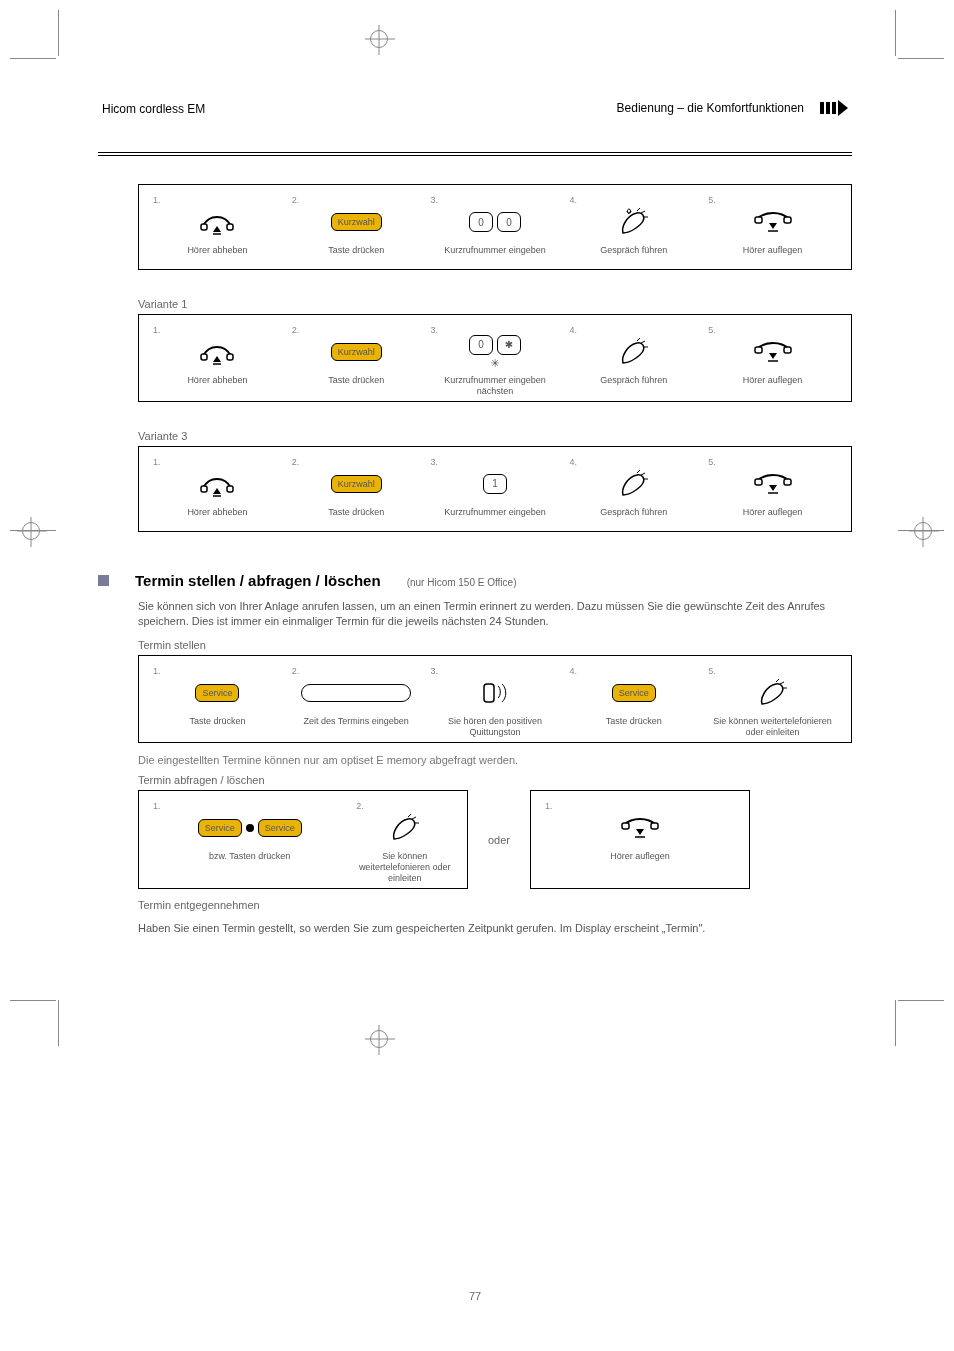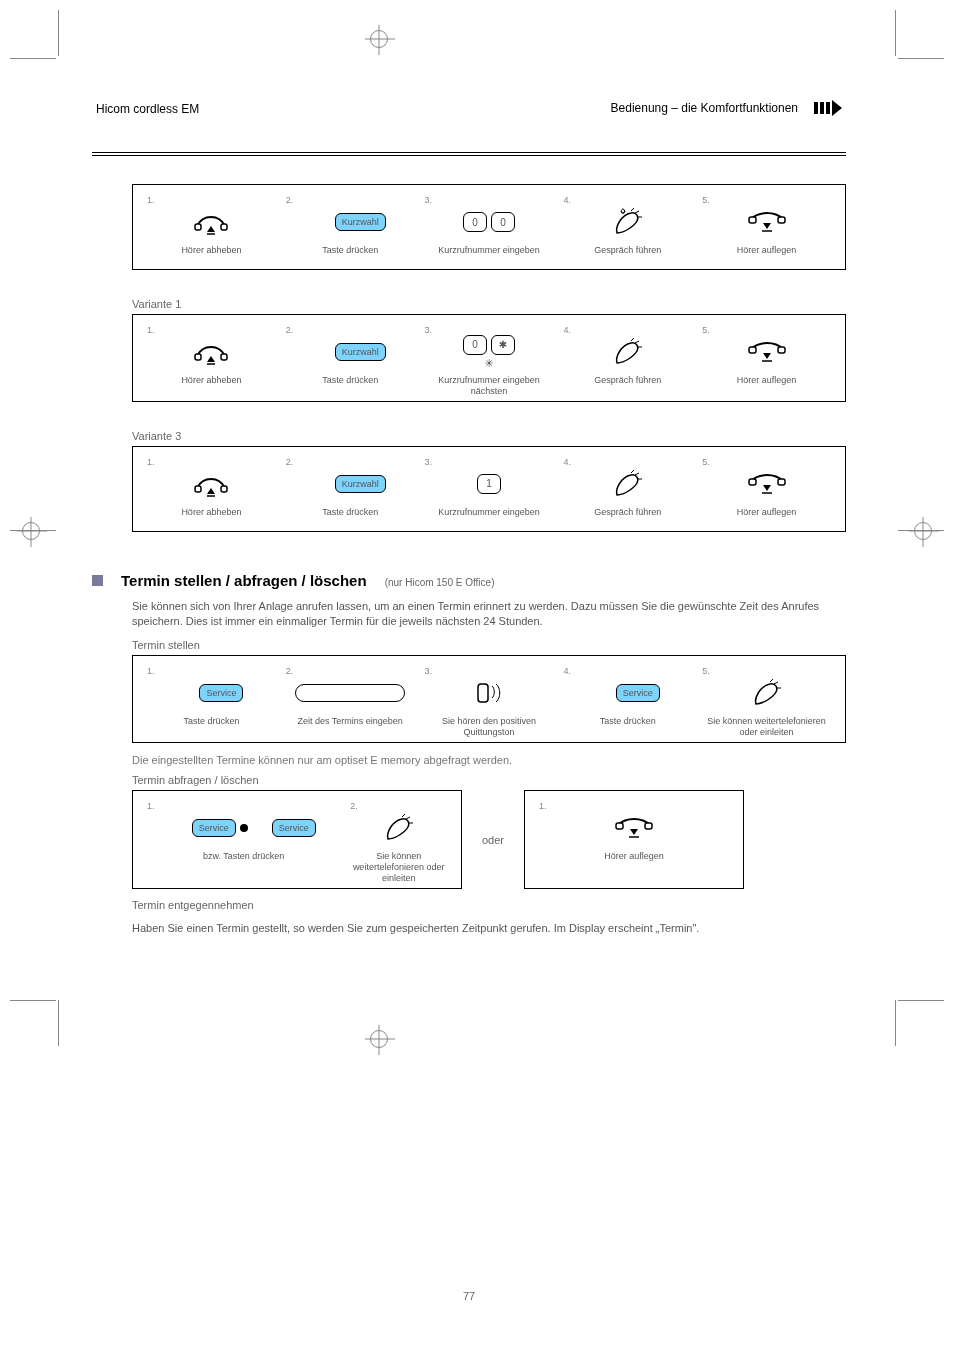--- a/index.html
+++ b/index.html
@@ -6,21 +6,21 @@
   body {
     width: 954px;
     height: 1351px;
     background: #fff;
     font-family: Arial, Helvetica, sans-serif;
     color: #000;
     position: relative;
   }
   .page {
     position: absolute;
-    left: 92px;
+    left: 98px;
     top: 100px;
     width: 754px;
   }
   .header-line {
     border-top: 4px double #000;
     margin-top: 30px;
   }
   .header-row {
     display: flex;
     justify-content: space-between;
@@ -72,21 +72,21 @@
     display: flex;
     align-items: center;
     justify-content: center;
     gap: 4px;
   }
   .step .caption { margin-top: 6px; text-align: center; line-height: 1.2; min-height: 20px;}
   .step-num { font-size: 9px; color:#888; align-self:flex-start; margin-right:2px;}
   .section-header {
     display: flex;
     align-items: baseline;
-    gap: 18px;
+    gap: 26px;
     margin-top: 40px;
   }
   .section-header .sq {
     width: 11px; height: 11px; background: #7a7a9a;
   }
   .section-header .title { font-size: 15px; font-weight: bold; }
   .section-header .code { font-size: 10px; color:#666; }
   .bodytext {
     font-size: 11px;
     color: #555;
@@ -113,21 +113,21 @@
     content:""; position:absolute; background:#888;
   }
   .reg::before { left:50%; top:-6px; width:1px; height:30px; transform:translateX(-50%);}
   .reg::after { top:50%; left:-6px; height:1px; width:30px; transform:translateY(-50%);}
 
   
   svg { display:block; }
   .keycap {
     display:inline-flex; align-items:center; justify-content:center;
     border:1.5px solid #000; border-radius:6px;
-    height:18px; padding: 0 6px; font-size:9px; background:#7dd3fc;margin-left:20px;
+    height:18px; padding: 0 6px; font-size:9px; background:#eab308;
   }
   .keysquare {
     display:inline-flex; align-items:center; justify-content:center;
     border:1.5px solid #000; border-radius:6px;
     width:24px; height:20px; font-size:10px; background:#fff;
   }
   .dot { width:8px; height:8px; background:#000; border-radius:50%; }
   .longkey {
     display:inline-block; border:1.5px solid #000; border-radius:10px;
     width:110px; height:18px; background:#fff;

